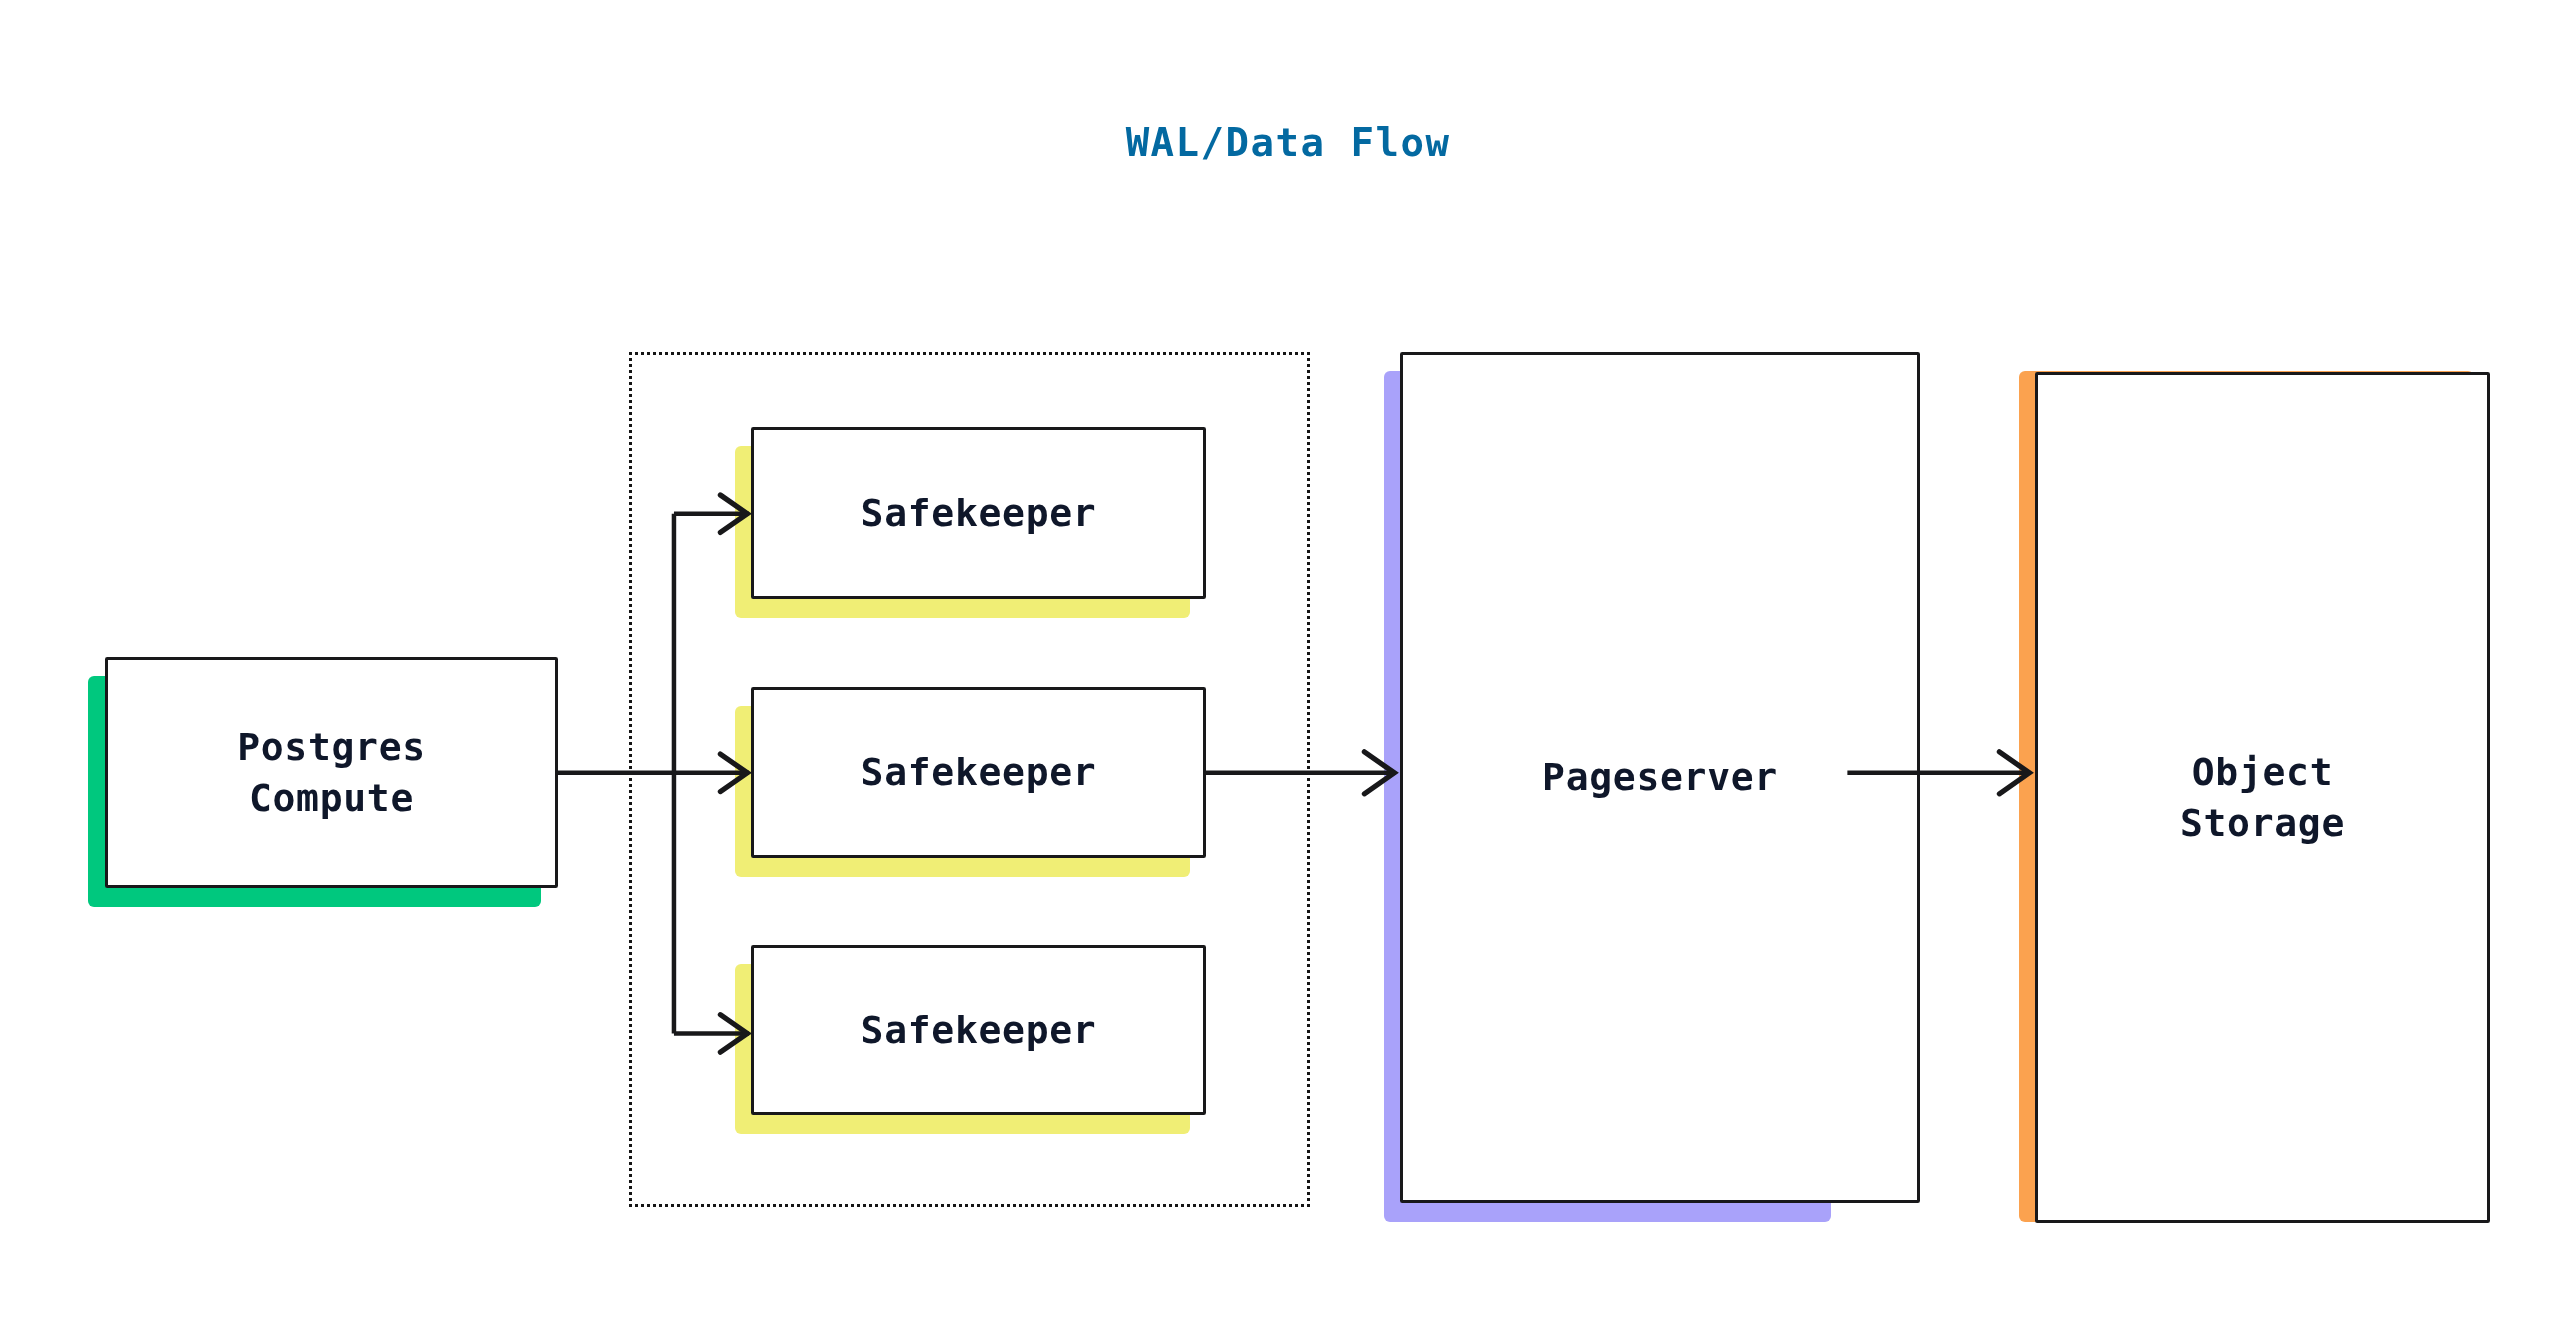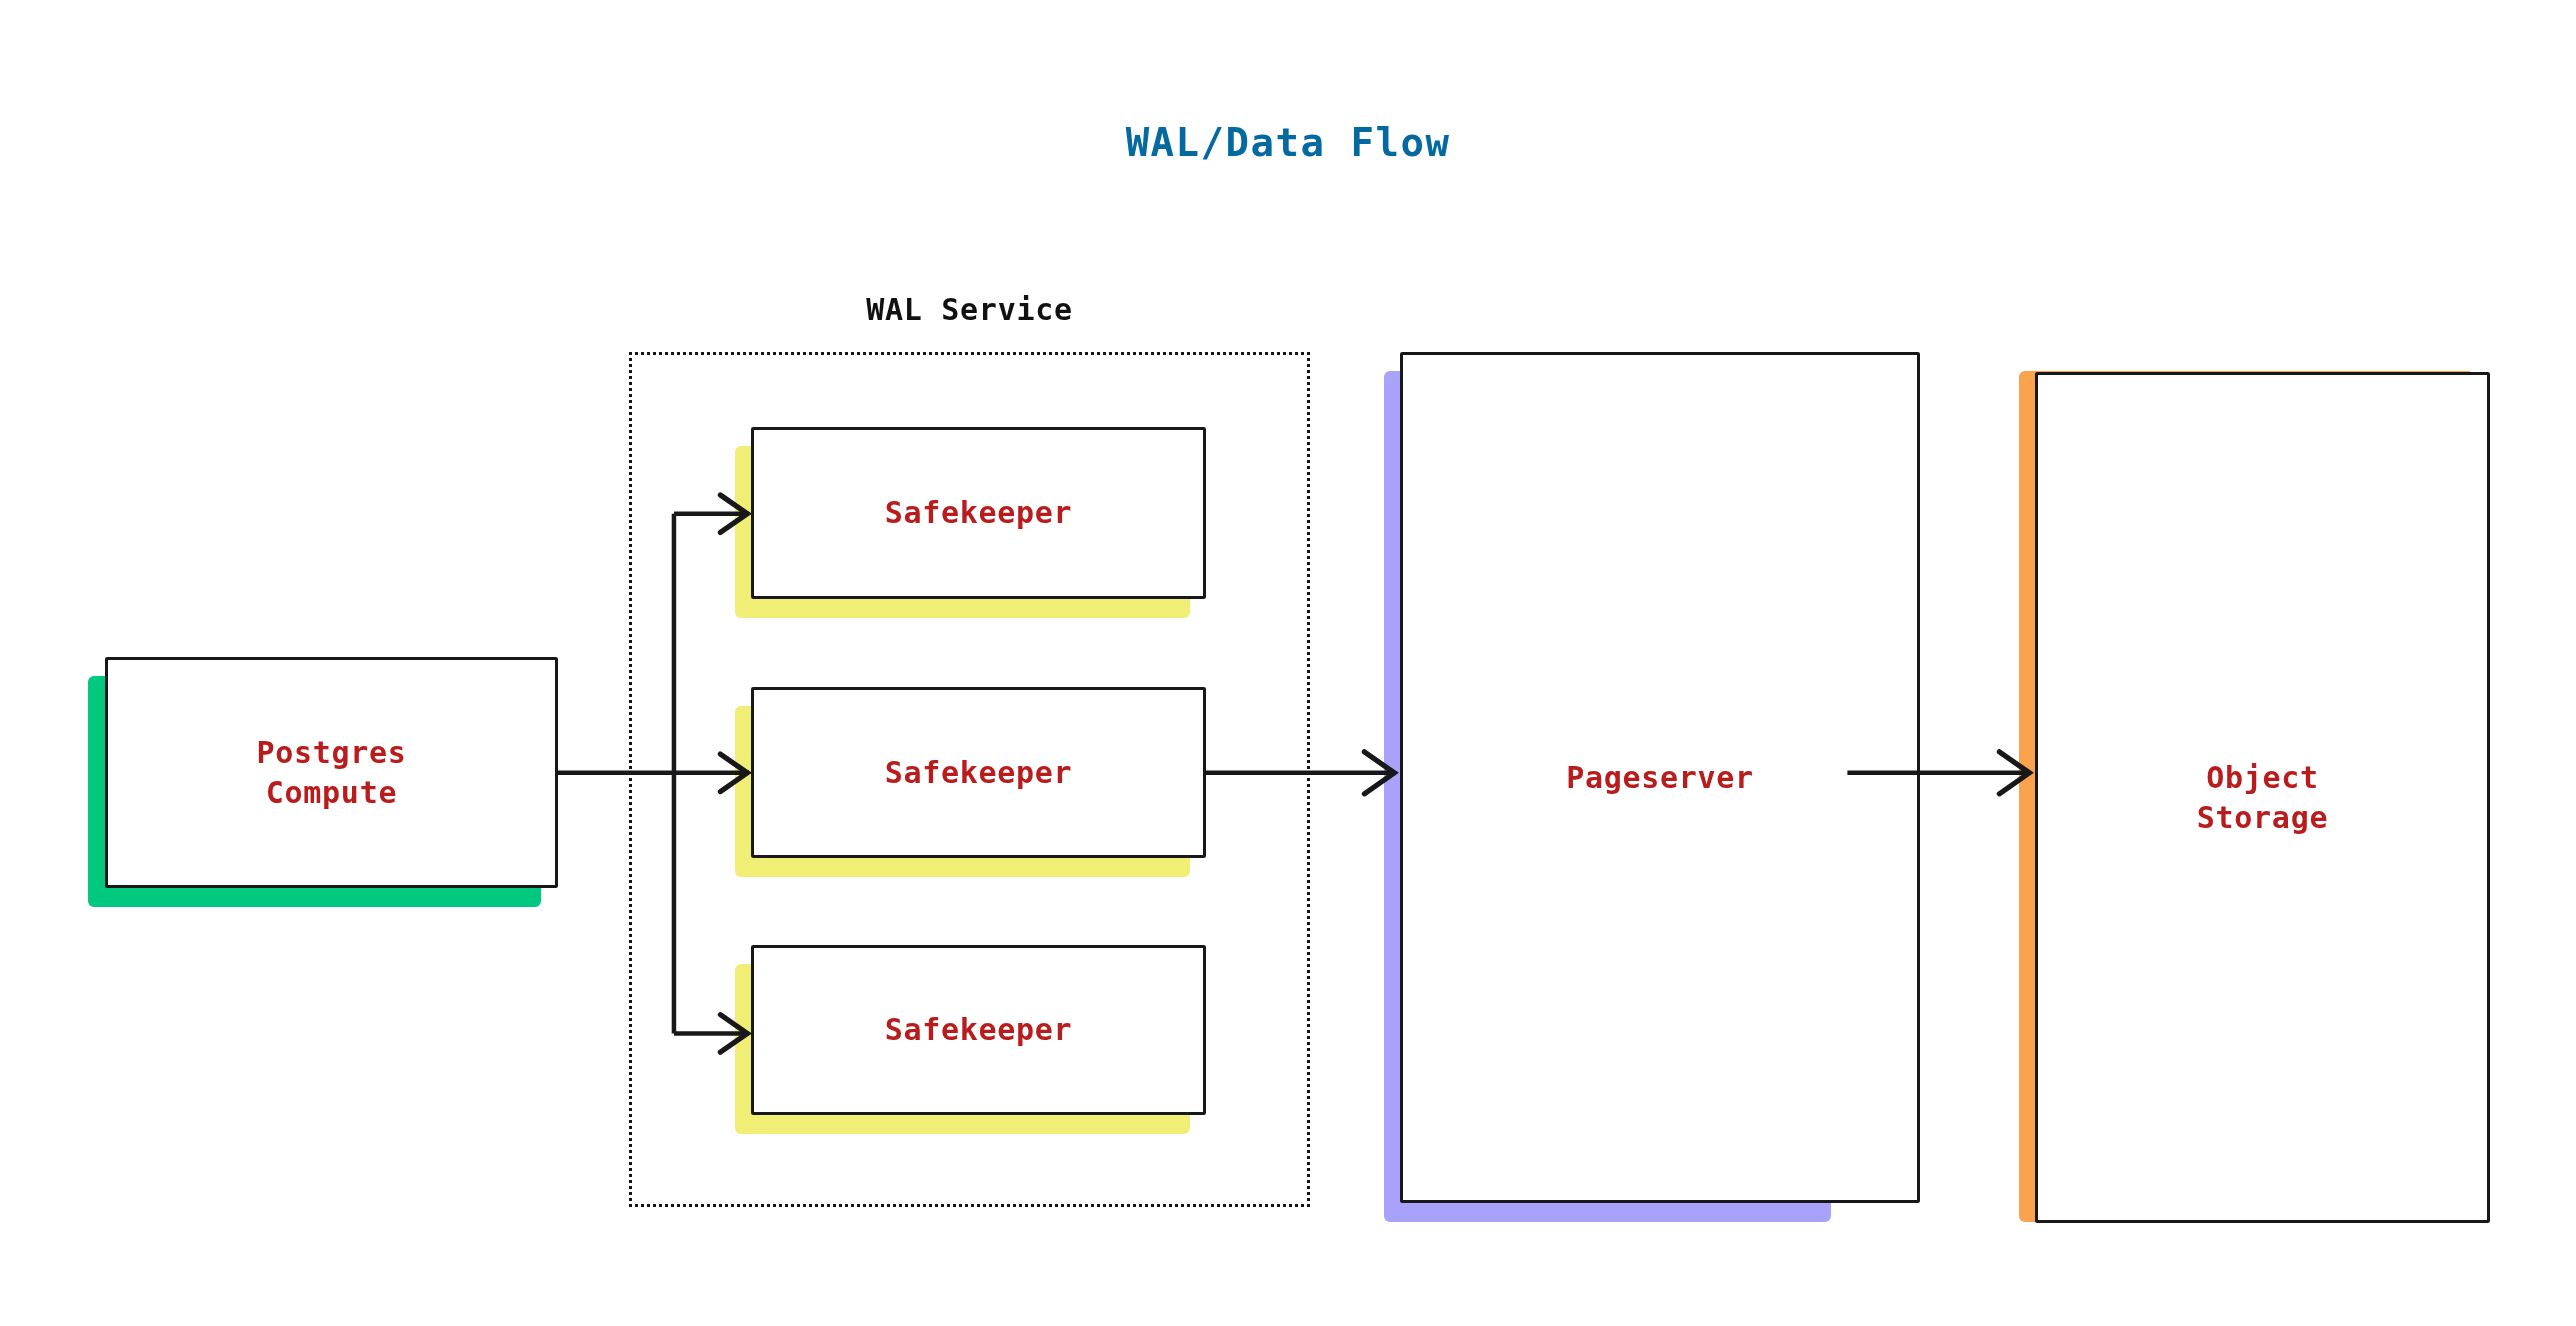--- a/index.html
+++ b/index.html
@@ -62,25 +62,25 @@
     box-sizing: border-box;
     background: #ffffff;
     border: 3.7px solid #18181a;
     border-radius: 2.2px;
     display: flex;
     align-items: center;
     justify-content: center;
     z-index: 3;
   }
   .node-label {
-    font-size: 30px;
+    font-size: 38px;
     font-weight: bold;
     line-height: 1.32;
     letter-spacing: 0.7px;
-    color: #b91c1c;
+    color: #0f172a;
     text-align: center;
     white-space: pre-line;
     font-family: "DejaVu Sans Mono", "Liberation Mono", monospace;
   }
   .shadow {
     position: absolute;
     border-radius: 6px;
     z-index: 1;
   }
 
@@ -114,21 +114,20 @@
     pointer-events: none;
   }
 </style>
 </head>
 <body>
 
 <div id="canvas">
 
   <div id="diagram-title">WAL/Data Flow</div>
 
-  <div id="wal-service-label">WAL Service</div>
   <div id="wal-service-boundary"></div>
 
   <div class="shadow" id="shadow-postgres-compute" style="background: rgb(0, 200, 126);"></div>
   <div class="shadow" id="shadow-safekeeper-1" style="background: rgb(240, 238, 117);"></div>
   <div class="shadow" id="shadow-safekeeper-2" style="background: rgb(240, 238, 117);"></div>
   <div class="shadow" id="shadow-safekeeper-3" style="background: rgb(240, 238, 117);"></div>
   <div class="shadow" id="shadow-pageserver" style="background: rgb(169, 162, 250);"></div>
   <div class="shadow" id="shadow-object-storage" style="background: rgb(251, 162, 79);"></div>
 
   <div class="node" id="node-postgres-compute">

